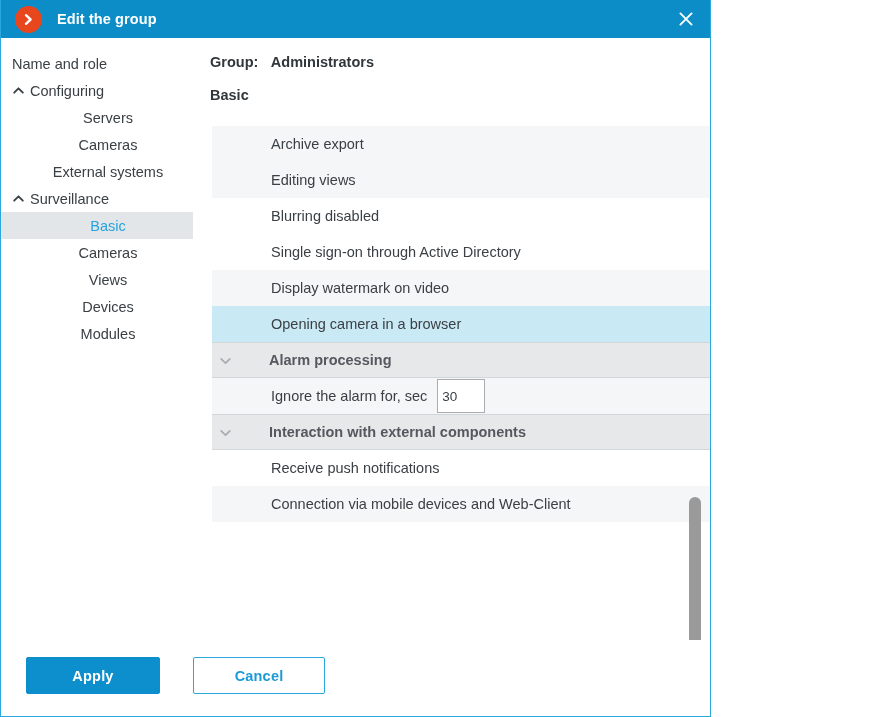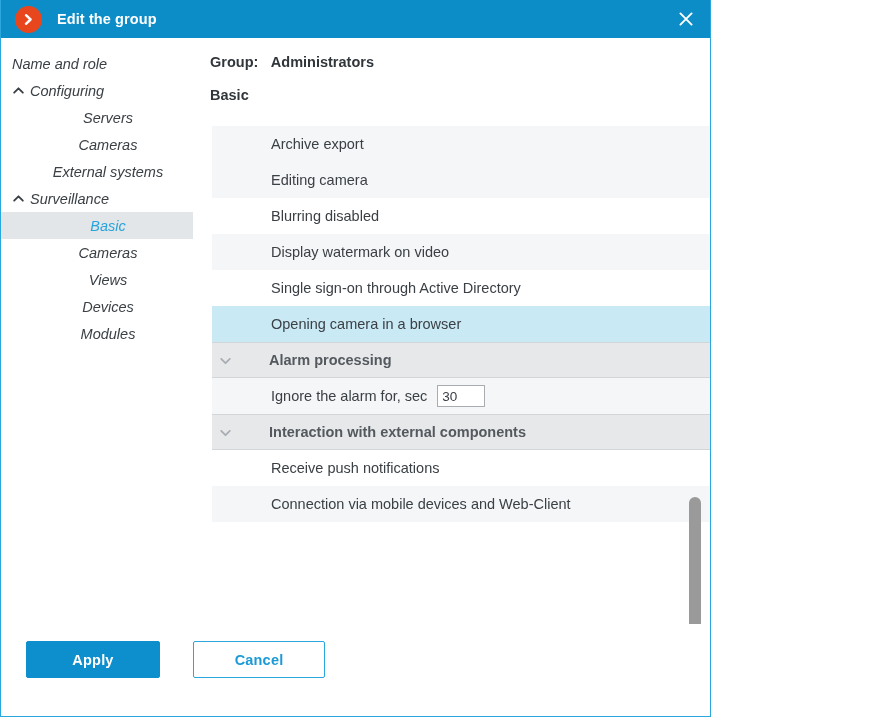--- a/index.html
+++ b/index.html
@@ -100,21 +100,21 @@
     color: #29a3dc;
   }
   .nav-chevron {
     width: 18px;
     display: inline-flex;
     align-items: center;
     justify-content: flex-start;
     flex: none;
   }
   .nav-chevron svg { display: block; }
-  .nav-label { display: inline-block; font-style: italic; }
+  .nav-label { display: inline-block; }
   .nav-spacer { height: 6px; }
 
   
   .content {
     position: absolute;
     left: 192px;
     top: 0;
     right: 0;
     height: 641px;
     background: #ffffff;
@@ -178,21 +178,21 @@
   .perm-input {
     width: 48px;
     height: 22px;
     margin-left: 10px;
     box-sizing: border-box;
     border: 1px solid #a9adb2;
     background: #ffffff;
     font-family: "Liberation Sans", sans-serif;
     font-size: 13.5px;
     color: #3b4045;
-    padding: 4px 4px;
+    padding: 16px 4px;
     outline: none;
   }
   .inline-wrap {
     display: flex;
     align-items: center;
     padding-left: 59px;
   }
   .inline-wrap .perm-label { padding-left: 0; }
   .cb {
     position: absolute;
@@ -227,21 +227,21 @@
     height: 154px;
     background: #9a9a9a;
     border-radius: 6px;
     cursor: pointer;
   }
 
   
   .footer {
     position: absolute;
     left: 0;
-    bottom: 16px;
+    bottom: 0;
     width: 100%;
     height: 76px;
     background: #ffffff;
   }
   .btn {
     position: absolute;
     top: 17px;
     height: 37px;
     box-sizing: border-box;
     font-family: "Liberation Sans", sans-serif;
@@ -353,46 +353,46 @@
       <div class="perm-list" id="perm-list">
           <div class="perm-row stripe">
             <span class="perm-label">Archive export</span>
             <span class="cb on">
               <svg width="11" height="11" viewBox="0 0 11 11">
                 <path d="M1.6 5.6 L4.2 8.2 L9.2 2.8" fill="none" stroke="#ffffff" stroke-width="1.9" stroke-linecap="round" stroke-linejoin="round"></path>
               </svg>
             </span>
           </div>
           <div class="perm-row stripe">
-            <span class="perm-label">Editing camera</span>
+            <span class="perm-label">Editing views</span>
             <span class="cb on">
               <svg width="11" height="11" viewBox="0 0 11 11">
                 <path d="M1.6 5.6 L4.2 8.2 L9.2 2.8" fill="none" stroke="#ffffff" stroke-width="1.9" stroke-linecap="round" stroke-linejoin="round"></path>
               </svg>
             </span>
           </div>
           <div class="perm-row plain">
             <span class="perm-label">Blurring disabled</span>
+            <span class="cb on">
+              <svg width="11" height="11" viewBox="0 0 11 11">
+                <path d="M1.6 5.6 L4.2 8.2 L9.2 2.8" fill="none" stroke="#ffffff" stroke-width="1.9" stroke-linecap="round" stroke-linejoin="round"></path>
+              </svg>
+            </span>
+          </div>
+          <div class="perm-row plain">
+            <span class="perm-label">Single sign-on through Active Directory</span>
             <span class="cb on">
               <svg width="11" height="11" viewBox="0 0 11 11">
                 <path d="M1.6 5.6 L4.2 8.2 L9.2 2.8" fill="none" stroke="#ffffff" stroke-width="1.9" stroke-linecap="round" stroke-linejoin="round"></path>
               </svg>
             </span>
           </div>
           <div class="perm-row stripe">
             <span class="perm-label">Display watermark on video</span>
             <span class="cb off"></span>
-          </div>
-          <div class="perm-row plain">
-            <span class="perm-label">Single sign-on through Active Directory</span>
-            <span class="cb on">
-              <svg width="11" height="11" viewBox="0 0 11 11">
-                <path d="M1.6 5.6 L4.2 8.2 L9.2 2.8" fill="none" stroke="#ffffff" stroke-width="1.9" stroke-linecap="round" stroke-linejoin="round"></path>
-              </svg>
-            </span>
           </div>
           <div class="perm-row highlight">
             <span class="perm-label">Opening camera in a browser</span>
             <span class="cb on">
               <svg width="11" height="11" viewBox="0 0 11 11">
                 <path d="M1.6 5.6 L4.2 8.2 L9.2 2.8" fill="none" stroke="#ffffff" stroke-width="1.9" stroke-linecap="round" stroke-linejoin="round"></path>
               </svg>
             </span>
           </div>
           <div class="perm-row header">

